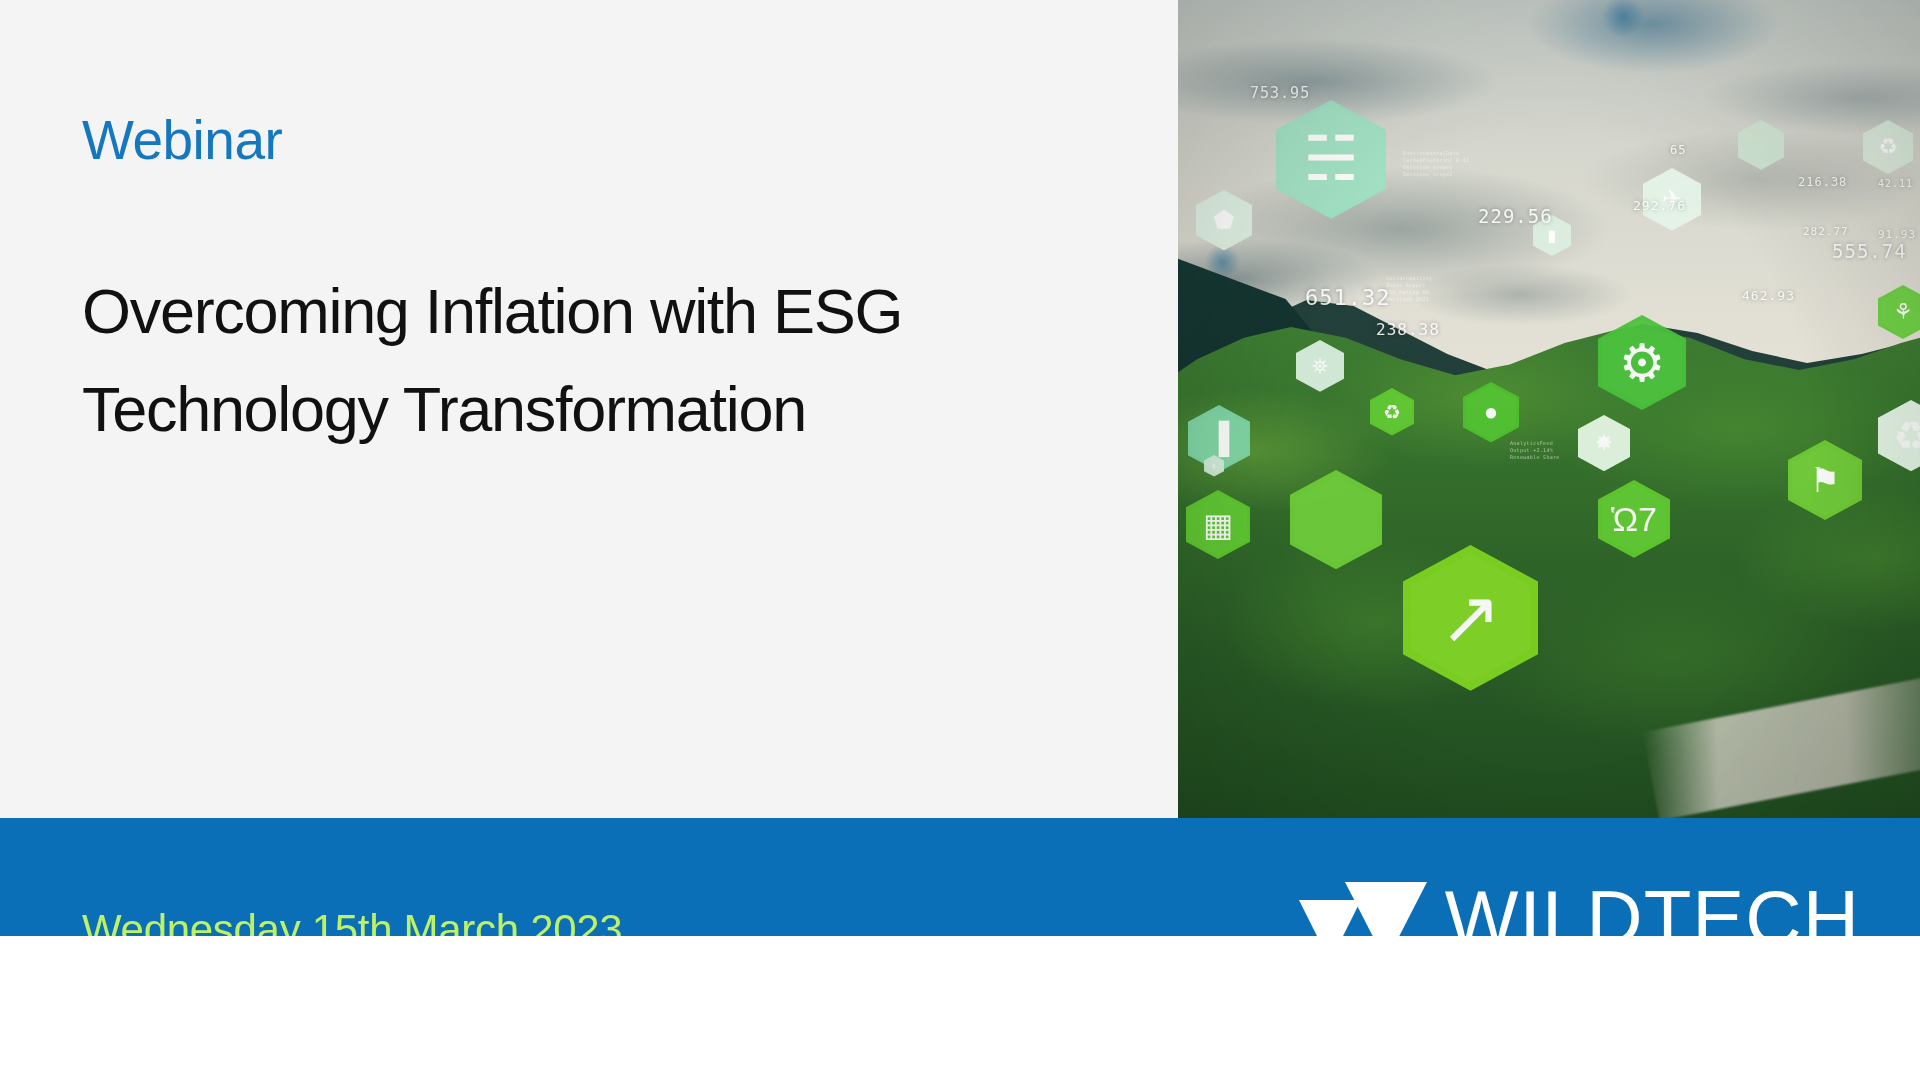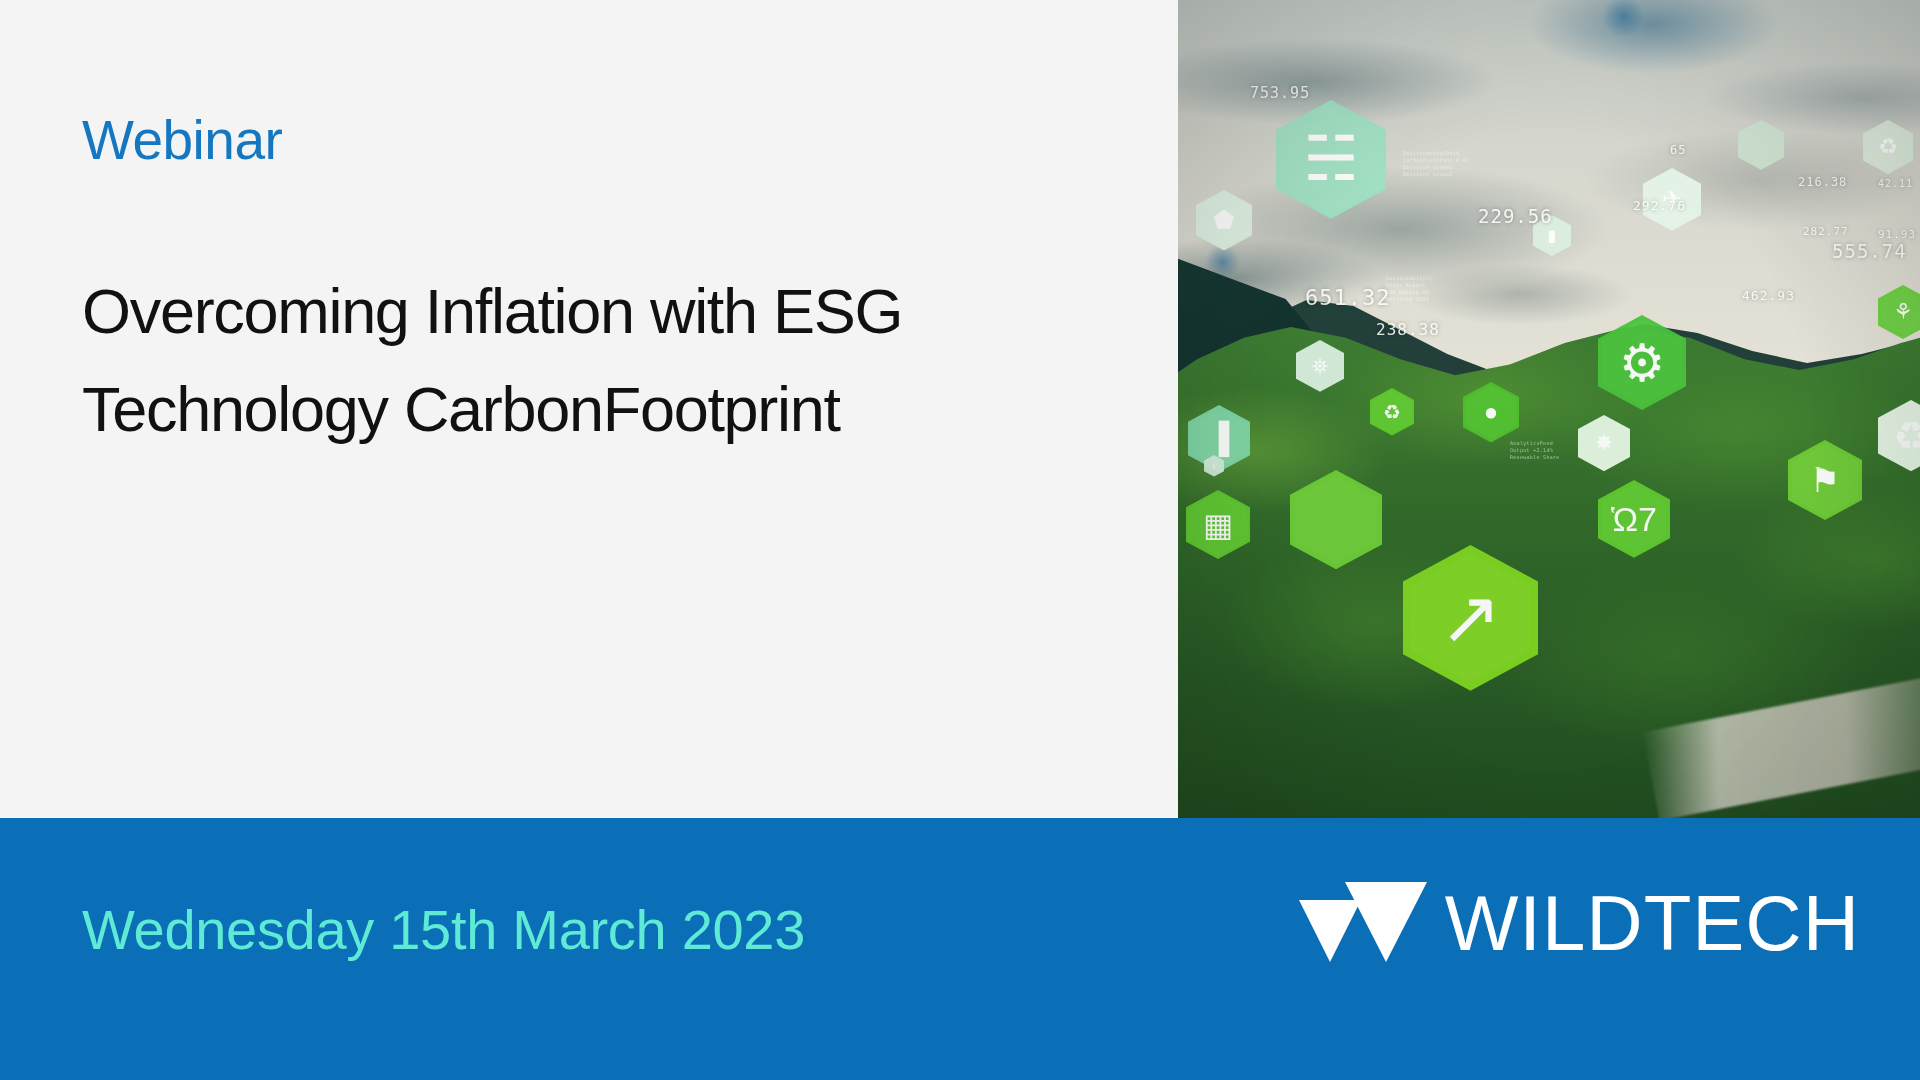--- a/index.html
+++ b/index.html
@@ -6,21 +6,21 @@
     margin: 0;
     padding: 0;
     background: #ffffff;
   }
   body {
     font-family: "Liberation Sans", sans-serif;
   }
   .banner {
     position: relative;
     width: 1920px;
-    height: 1080px;
+    height: 936px;
     overflow: hidden;
     background: #f4f4f4;
   }
 
   
   .left-panel {
     position: absolute;
     left: 0;
     top: 0;
     width: 1178px;
@@ -174,34 +174,34 @@
     left: 0;
     top: 818px;
     width: 1920px;
     height: 262px;
     background: #0b6fb8;
   }
   .footer-text {
     position: absolute;
     left: 82px;
     top: 78px;
-    color: #5eead4;
-    font-size: 56px;
+    color: #bef264;
+    font-size: 42px;
     line-height: 68px;
     font-weight: 400;
     letter-spacing: -0.3px;
   }
   .footer-text span { display: block; }
 
   .logo {
     position: absolute;
     right: 60px;
     top: 56px;
     display: flex;
-    align-items: flex-end;
+    align-items: center;
     gap: 18px;
   }
   .logo-mark {
     width: 128px;
     height: 88px;
   }
   .logo-word {
     color: #ffffff;
     font-size: 78px;
     font-weight: 400;
@@ -212,21 +212,21 @@
 </style>
 </head>
 <body>
 
 <div class="banner">
 
   <div class="left-panel">
     <div class="eyebrow">Webinar</div>
 
     <div class="headline">
-      <span class="hl-rest">Overcoming Inflation with ESG Technology CarbonFootprint</span>
+      <span class="hl-rest">Overcoming Inflation with ESG Technology Transformation</span>
     </div>
   </div>
 
   <div class="hero">
     <div class="hero-sky"></div>
     <div class="hero-ridge-far"></div>
     <div class="hero-dark-left"></div>
     <div class="hero-forest"></div>
     <div class="hero-road"></div>
     <div id="hero-overlay">

